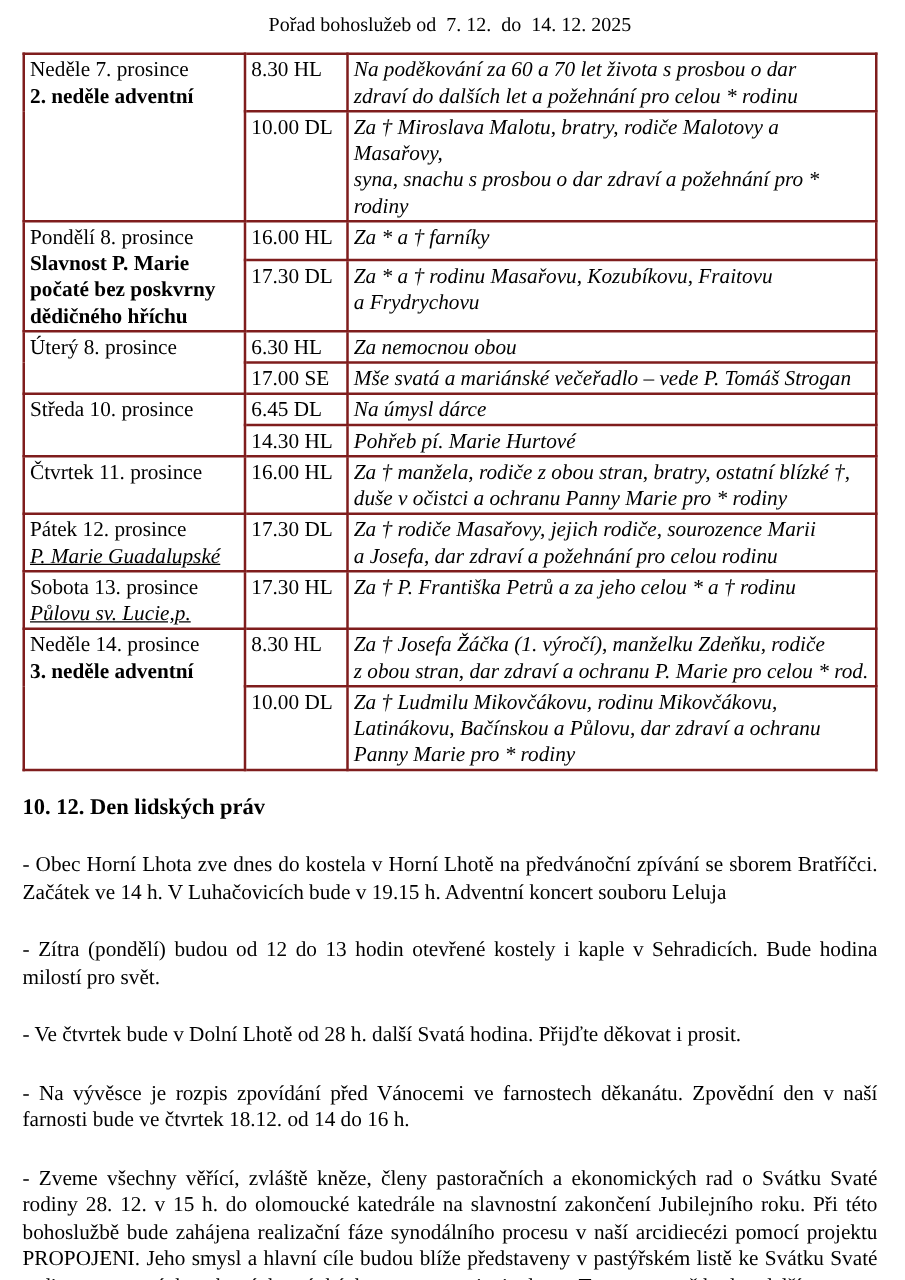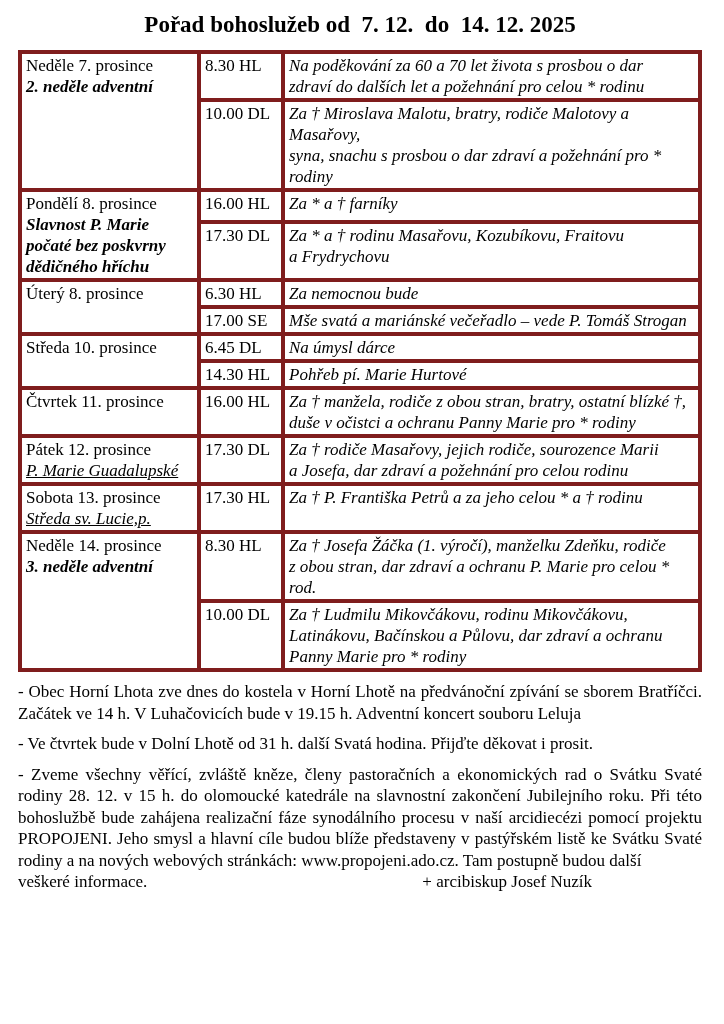--- a/index.html
+++ b/index.html
@@ -8,54 +8,54 @@
     width: 724px;
     height: 1024px;
     background: #ffffff;
     color: #000000;
     font-family: "Liberation Serif", "DejaVu Serif", serif;
     overflow: hidden;
     box-sizing: border-box;
     padding: 10px 22px 0 18px;
   }
   .title {
-    font-size: 23px;
-    font-weight: bold;
+    font-size: 16px;
+    font-weight: normal;
     text-align: center;
     margin: 2px 0 12px 0;
     white-space: pre;
   }
   table.schedule {
     border-collapse: collapse;
     width: 684px;
     table-layout: fixed;
     font-size: 17px;
     line-height: 21px;
   }
   table.schedule td {
-    border: 4px solid #7f1d1d;
+    border: 2px solid #7f1d1d;
     padding: 1px 4px;
     vertical-align: top;
   }
   table.schedule { border: 2px solid #000; }
   td.day-cell   { width: 167px; vertical-align: middle; padding-left: 7px; }
   td.time-cell  { width: 72px;  text-align: left; padding: 1px 2px; }
   td.desc-cell  { white-space: pre-line; padding-left: 8px; font-style: italic; }
-  .feast.bold-italic { font-weight: bold; font-style: italic; }
+  .feast.bold-italic { font-weight: bold; }
   .feast.italic      { font-style: italic; text-decoration: underline; }
   .section-heading {
     font-size: 18px;
     font-weight: bold;
     margin: 18px 0 4px 0;
   }
   .announcement {
     font-size: 17px;
     line-height: 21.5px;
     text-align: justify;
-    margin: 9px 0 0 0;
+    margin: 25px 0 0 0;
   }
   .closing-line {
     display: flex;
     justify-content: space-between;
     font-size: 17px;
     line-height: 21.5px;
   }
   .closing-line .signature { padding-right: 110px; }
 </style>
 </head>
@@ -91,21 +91,21 @@
         <tr>
           <td class="time-cell">17.30 DL</td>
           <td class="desc-cell">Za * a † rodinu Masařovu, Kozubíkovu, Fraitovu
 a Frydrychovu</td>
         </tr>
         <tr>
           <td class="day-cell" rowspan="2">
             <div class="day-name">Úterý 8. prosince</div>
           </td>
           <td class="time-cell">6.30 HL</td>
-          <td class="desc-cell">Za nemocnou bude</td>
+          <td class="desc-cell">Za nemocnou obou</td>
         </tr>
         <tr>
           <td class="time-cell">17.00 SE</td>
           <td class="desc-cell">Mše svatá a mariánské večeřadlo – vede P. Tomáš Strogan</td>
         </tr>
         <tr>
           <td class="day-cell" rowspan="2">
             <div class="day-name">Středa 10. prosince</div>
           </td>
           <td class="time-cell">6.45 DL</td>
@@ -128,21 +128,21 @@
             <div class="day-name">Pátek 12. prosince</div>
             <div class="feast italic">P. Marie Guadalupské</div>
           </td>
           <td class="time-cell">17.30 DL</td>
           <td class="desc-cell">Za † rodiče Masařovy, jejich rodiče, sourozence Marii
 a Josefa, dar zdraví a požehnání pro celou rodinu</td>
         </tr>
         <tr>
           <td class="day-cell" rowspan="1">
             <div class="day-name">Sobota 13. prosince</div>
-            <div class="feast italic">Středa sv. Lucie,p.</div>
+            <div class="feast italic">Půlovu sv. Lucie,p.</div>
           </td>
           <td class="time-cell">17.30 HL</td>
           <td class="desc-cell">Za † P. Františka Petrů a za jeho celou * a † rodinu</td>
         </tr>
         <tr>
           <td class="day-cell" rowspan="2">
             <div class="day-name">Neděle 14. prosince</div>
             <div class="feast bold-italic">3. neděle adventní</div>
           </td>
           <td class="time-cell">8.30 HL</td>
@@ -151,23 +151,26 @@
         </tr>
         <tr>
           <td class="time-cell">10.00 DL</td>
           <td class="desc-cell">Za † Ludmilu Mikovčákovu, rodinu Mikovčákovu,
 Latinákovu, Bačínskou a Půlovu, dar zdraví a ochranu
 Panny Marie pro * rodiny</td>
         </tr>
       </tbody>
   </table>
 
+  <h2 class="section-heading">10. 12. Den lidských práv</h2>
 
   <div id="announcements">
       <p class="announcement">- Obec Horní Lhota zve dnes do kostela v Horní Lhotě na předvánoční zpívání se sborem Bratříčci. Začátek ve 14 h. V Luhačovicích bude v 19.15 h. Adventní koncert souboru Leluja</p>
-      <p class="announcement">- Ve čtvrtek bude v Dolní Lhotě od 31 h. další Svatá hodina. Přijďte děkovat i prosit.</p>
+      <p class="announcement">- Zítra (pondělí) budou od 12 do 13 hodin otevřené kostely i kaple v Sehradicích. Bude hodina milostí pro svět.</p>
+      <p class="announcement">- Ve čtvrtek bude v Dolní Lhotě od 28 h. další Svatá hodina. Přijďte děkovat i prosit.</p>
+      <p class="announcement">- Na vývěsce je rozpis zpovídání před Vánocemi ve farnostech děkanátu. Zpovědní den v naší farnosti bude ve čtvrtek 18.12. od 14 do 16 h.</p>
       <p class="announcement">- Zveme všechny věřící, zvláště kněze, členy pastoračních a ekonomických rad o Svátku Svaté rodiny 28. 12. v 15 h. do olomoucké katedrále na slavnostní zakončení Jubilejního roku. Při této bohoslužbě bude zahájena realizační fáze synodálního procesu v naší arcidiecézi pomocí projektu PROPOJENI. Jeho smysl a hlavní cíle budou blíže představeny v pastýřském listě ke Svátku Svaté rodiny a na nových webových stránkách: www.propojeni.ado.cz. Tam postupně budou další</p>
       <div class="closing-line">
         <span>veškeré informace.</span>
         <span class="signature">+ arcibiskup Josef Nuzík</span>
       </div>
     </div>
 </div>
 
 </body></html>

